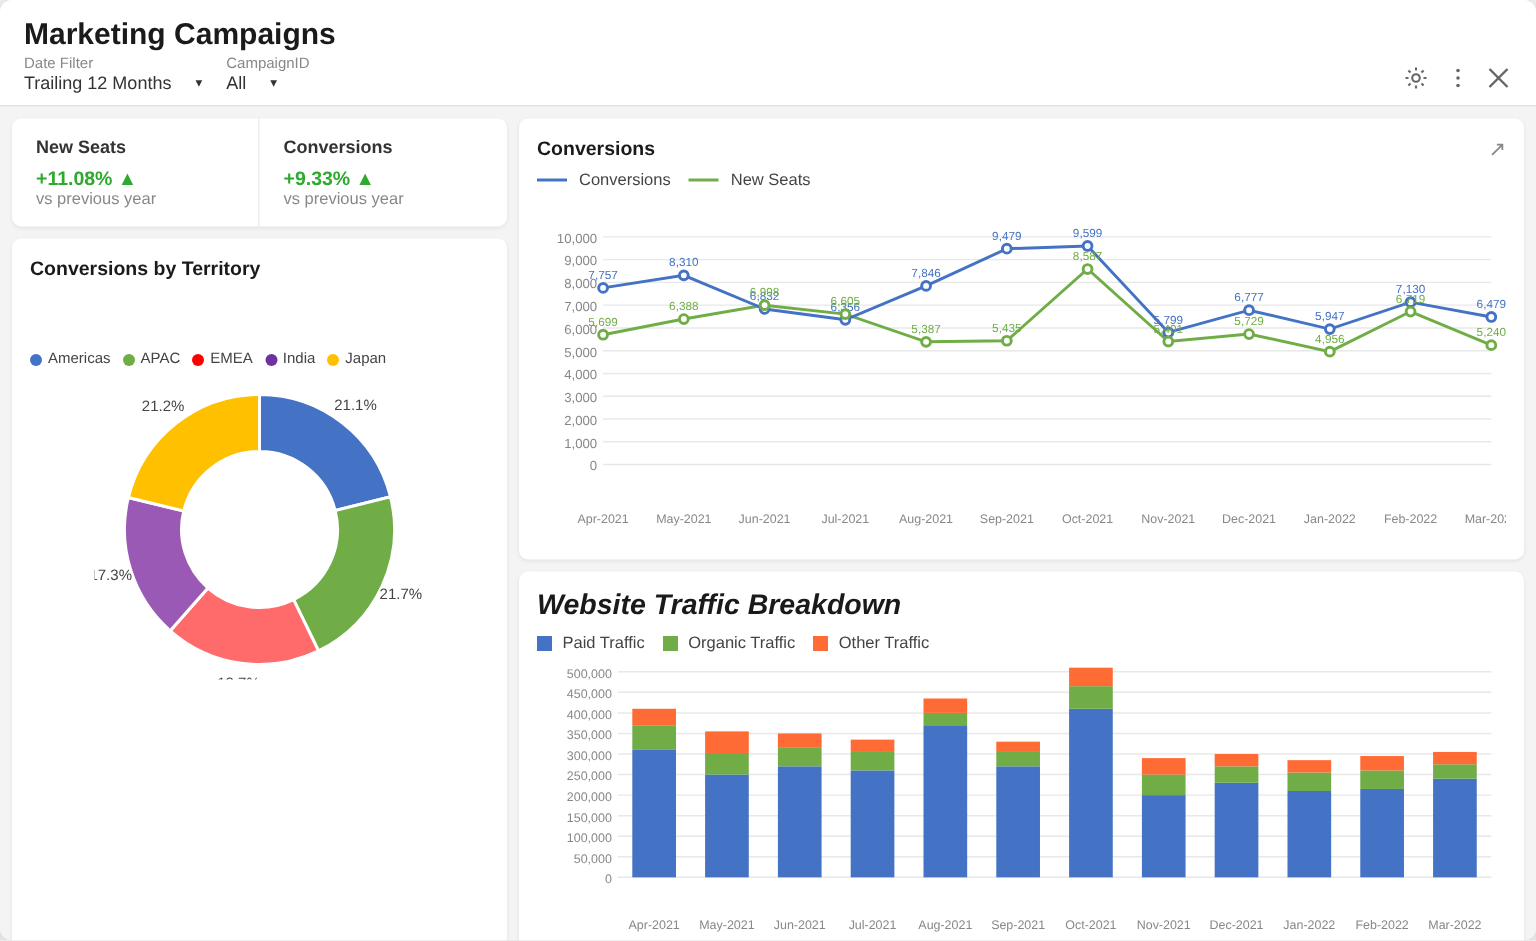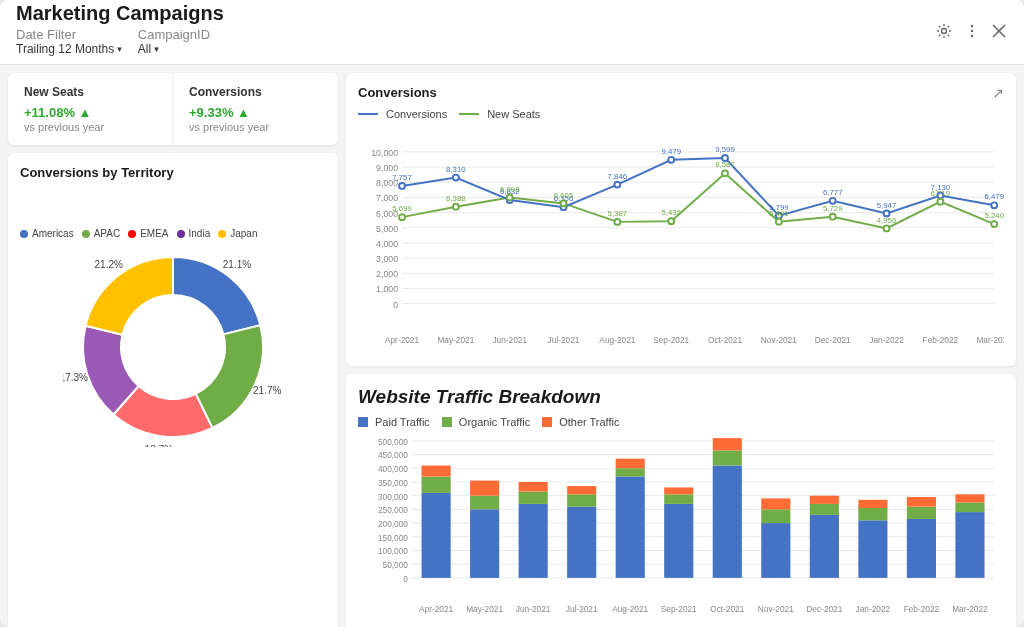--- a/index.html
+++ b/index.html
@@ -15,51 +15,51 @@
       width: 1024px;
       height: 627px;
       background: #f4f4f4;
       border-radius: 8px;
       overflow: hidden;
       position: relative;
       box-shadow: 0 2px 12px rgba(0,0,0,0.15);
     }
     .header {
       background: #fff;
-      padding: 2px 16px 8px;
+      padding: 12px 16px 8px;
       border-bottom: 1px solid #e0e0e0;
       display: flex;
-      align-items: center;
+      align-items: flex-end;
       justify-content: space-between;
     }
     .header-left {}
     .header-title {
       font-size: 20px;
       font-weight: 700;
       color: #1a1a1a;
     }
     .header-filters {
       display: flex;
       gap: 16px;
       margin-top: 2px;
     }
     .filter-item {
       display: flex;
       flex-direction: column;
     }
     .filter-label {
-      font-size: 13px;
+      font-size: 10px;
       color: #888;
     }
     .filter-value {
       font-size: 12px;
       color: #333;
       display: flex;
       align-items: center;
-      gap: 3px;
+      gap: 16px;
       cursor: pointer;
     }
     .filter-value .chevron { font-size: 9px; }
     .header-actions {
       display: flex;
       align-items: center;
       gap: 8px;
       margin-top: 4px;
     }
     .header-action-btn {

